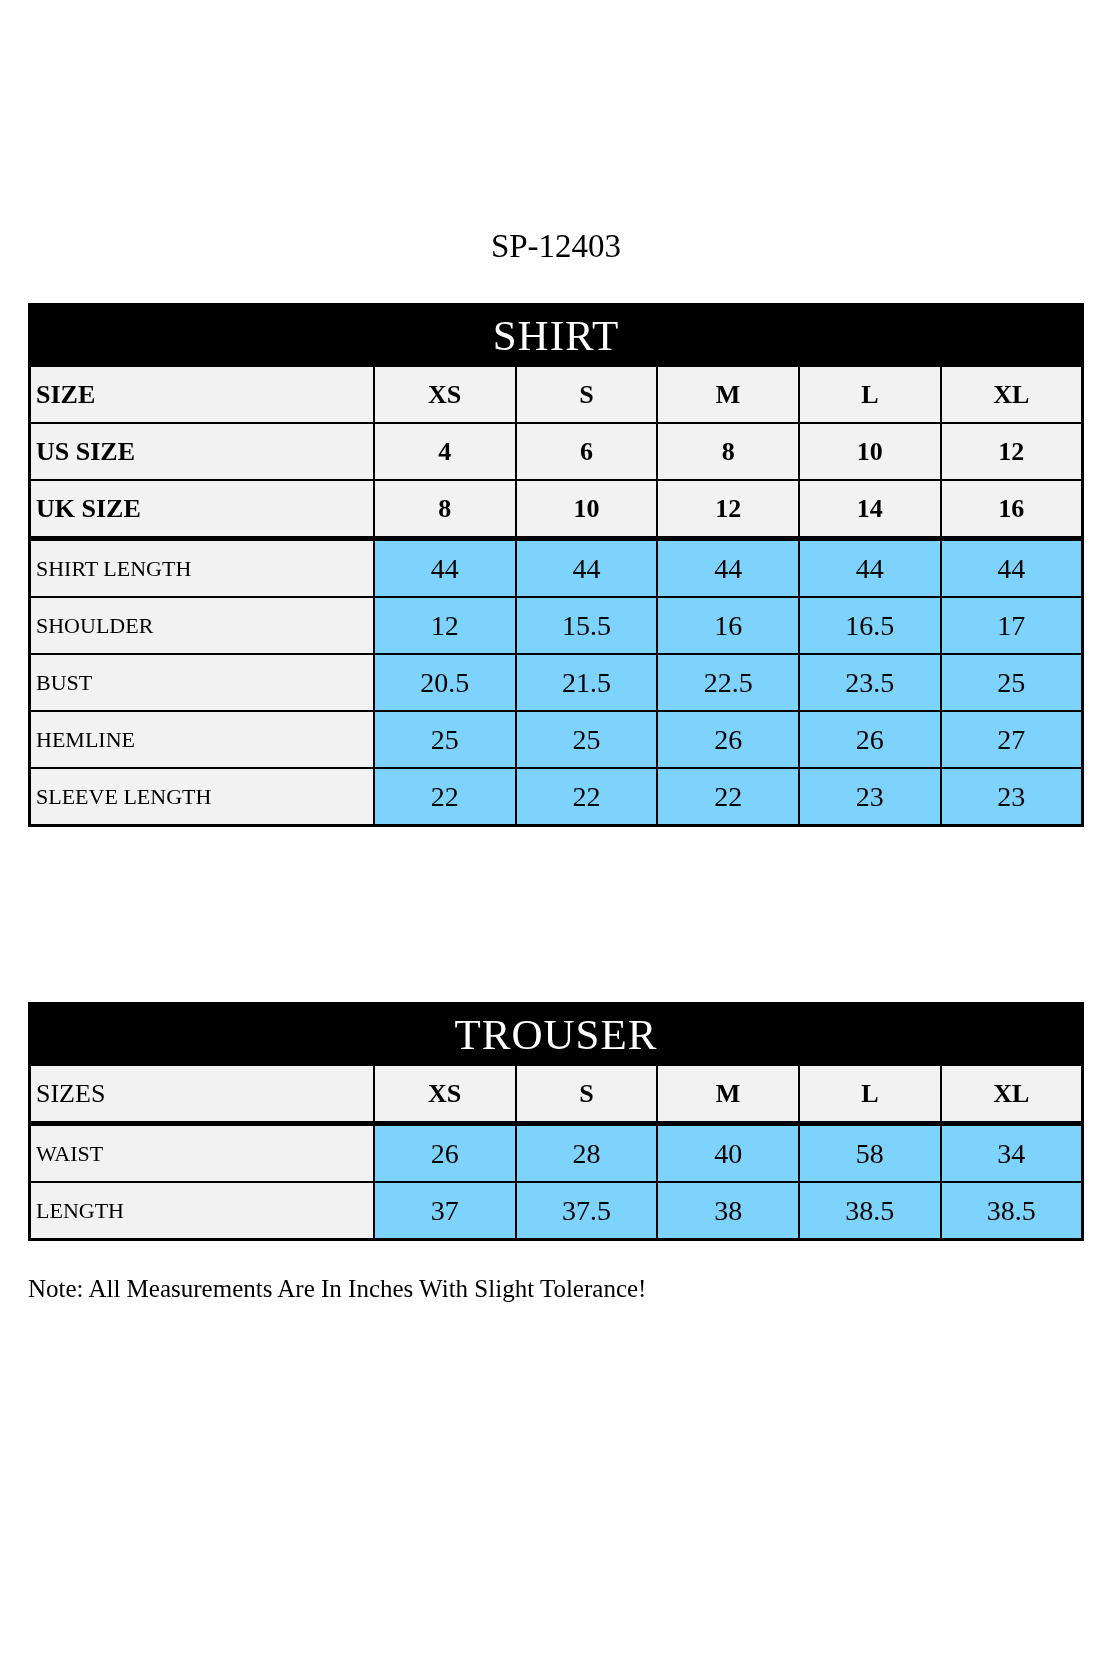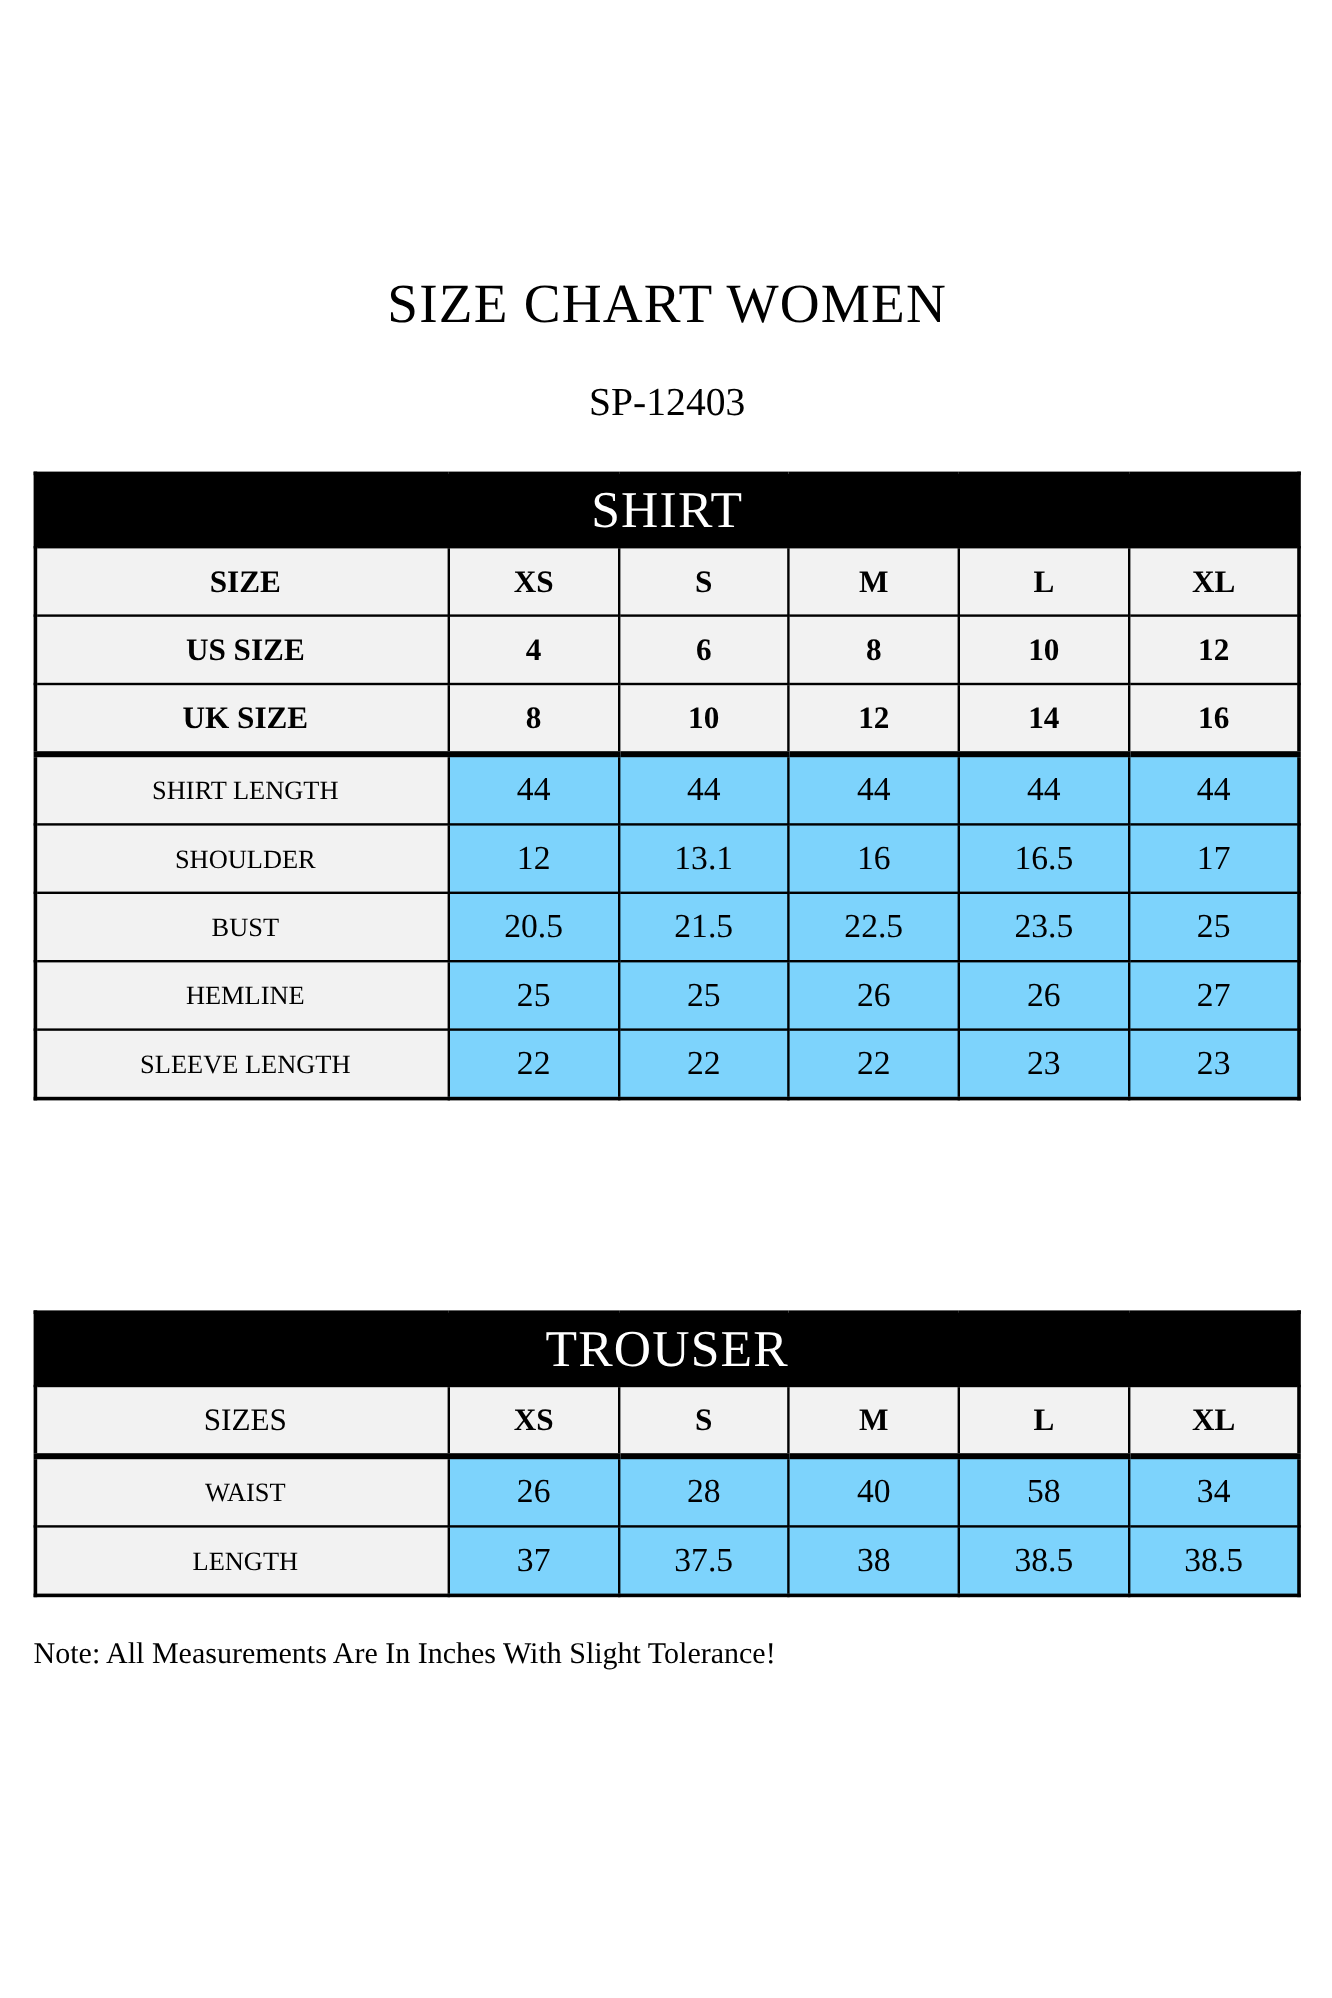--- a/index.html
+++ b/index.html
@@ -56,21 +56,21 @@
     font-weight: 400;
     height: 59px;
     text-align: center;
     letter-spacing: 1px;
     padding: 0;
     font-family: Liberation Serif, serif;
   }
   td { height: 55px; padding: 0; }
   td.label-cell {
     background: #f2f2f2;
-    text-align: center;
+    text-align: left;
     padding-left: 5px;
     font-size: 22px;
   }
   td.value-cell {
     background: #7dd3fc;
     text-align: center;
     font-size: 28px;
   }
   tr.header-row td { background: #f2f2f2; font-size: 26px; }
   tr.header-row td.label-cell { font-size: 26px; }
@@ -83,21 +83,20 @@
     text-align: left;
   }
   col.label-col { width: 32.7%; }
   col.value-col { width: 13.46%; }
 </style>
 </head>
 <body>
 
 <div class="page">
 
-  <h1 class="page-title">SIZE CHART WOMEN</h1>
 
 
   <div class="article-number">SP-12403</div>
 
   <table class="size-table">
     <colgroup>
       <col class="label-col">
       <col class="value-col">
         <col class="value-col">
         <col class="value-col">
@@ -138,21 +137,21 @@
           <td class="label-cell">SHIRT LENGTH</td>
           <td class="value-cell">44</td>
           <td class="value-cell">44</td>
           <td class="value-cell">44</td>
           <td class="value-cell">44</td>
           <td class="value-cell">44</td>
         </tr>
         <tr>
           <td class="label-cell">SHOULDER</td>
           <td class="value-cell">12</td>
-          <td class="value-cell">13.1</td>
+          <td class="value-cell">15.5</td>
           <td class="value-cell">16</td>
           <td class="value-cell">16.5</td>
           <td class="value-cell">17</td>
         </tr>
         <tr>
           <td class="label-cell">BUST</td>
           <td class="value-cell">20.5</td>
           <td class="value-cell">21.5</td>
           <td class="value-cell">22.5</td>
           <td class="value-cell">23.5</td>

